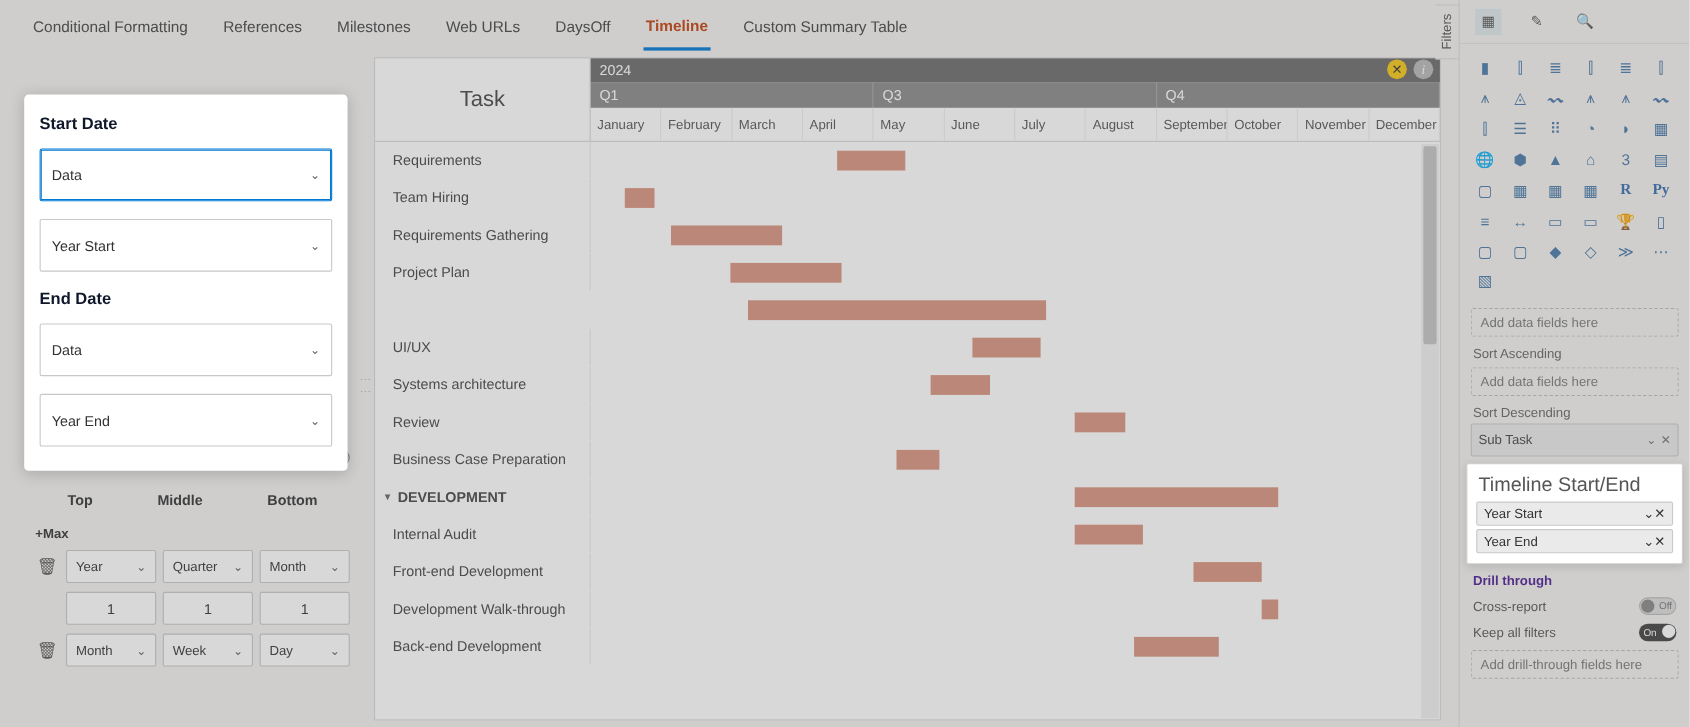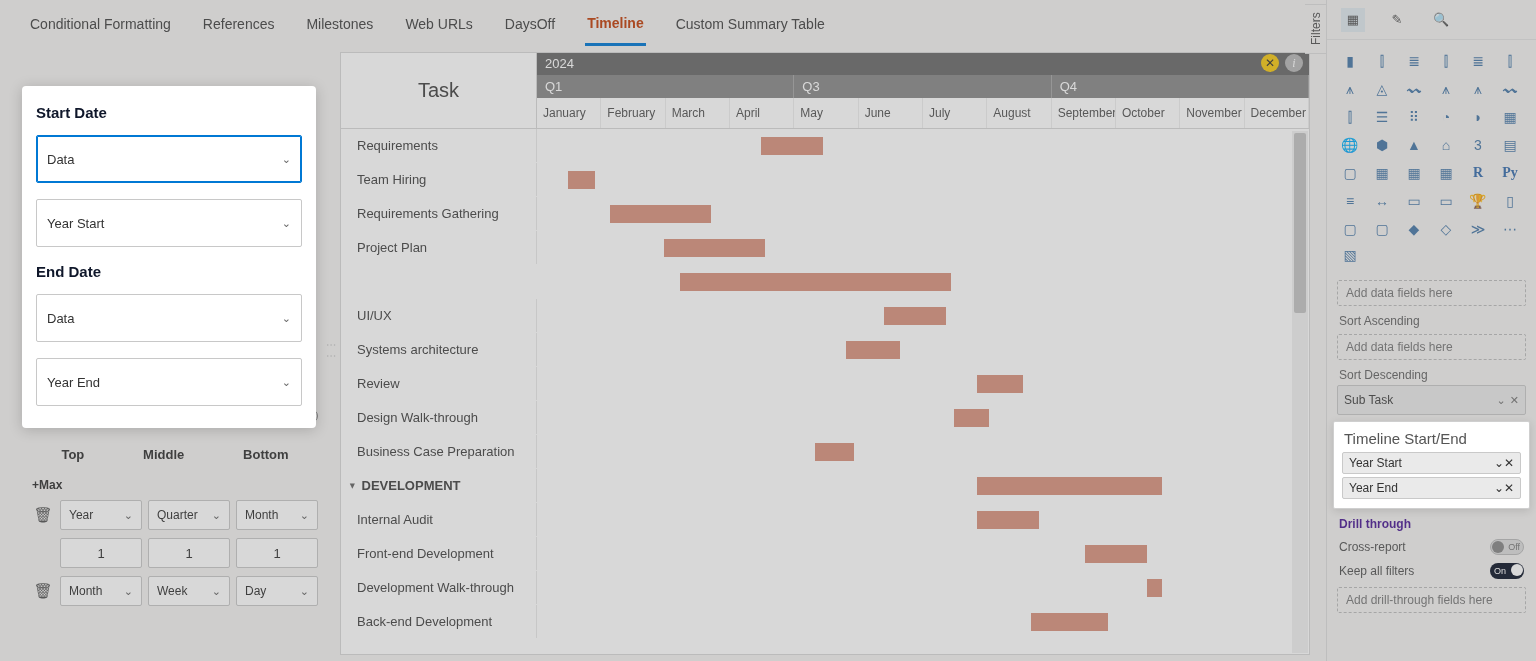--- a/index.html
+++ b/index.html
@@ -113,27 +113,27 @@
   .fieldwell{ margin:6px 10px; border:1px dashed #bdbdbd; border-radius:2px; height:26px; font-size:12px; color:#7a7a7a; display:flex;align-items:center; padding:0 8px;}
   .seclabel{ margin:8px 12px 2px; font-size:12px; color:#666;}
   .pill{ margin:3px 10px; height:22px; border:1px solid #c9c9c9; border-radius:2px; background:#eaeaea; font-size:12px; color:#444; display:flex;align-items:center; padding:14px 6px; justify-content:space-between;}
   .pill .pr{ display:flex; gap:4px; color:#777; font-size:11px;}
   .hlbox{
     margin:6px 6px; background:#fff; border:1px solid #cfcfcf; border-radius:2px;
     box-shadow:0 2px 8px rgba(0,0,0,.12);
     padding:6px 4px;
     position:relative; z-index:12;
   }
-  .hlbox .title{ font-size:15px; color:#555; padding:2px 6px;}
+  .hlbox .title{ font-size:18px; color:#555; padding:2px 6px;}
   .hlpill{ margin:3px 4px; height:22px; border:1px solid #c9c9c9; background:#eaeaea; border-radius:2px; font-size:12px; display:flex;align-items:center; justify-content:space-between; padding:0 6px;}
   .switchrow{ display:flex; justify-content:space-between; align-items:center; margin:8px 12px; font-size:12px; color:#555;}
   .sw{ width:34px; height:16px; border-radius:10px; position:relative; font-size:9px; color:#fff; display:flex; align-items:center; }
   .sw.off{ background:#ddd; border:1px solid #bbb; justify-content:flex-end; padding-right:3px; color:#777;}
   .sw.off::before{content:""; position:absolute; left:1px; top:1px; width:12px;height:12px;border-radius:50%;background:#888;}
-  .sw.on{ background:#0f172a; justify-content:flex-start; padding-left:4px;}
+  .sw.on{ background:#404040; justify-content:flex-start; padding-left:4px;}
   .sw.on::after{content:""; position:absolute; right:1px; top:1px; width:12px;height:12px;border-radius:50%;background:#fff;}
 
   .resizeHandle{ position:absolute; left:326px; top:340px; color:#bbb; font-size:10px; letter-spacing:1px; writing-mode:vertical-rl;}
 </style>
 </head>
 <body>
 
 <div class="tabs" id="tabbar">
     <div class="tab">Conditional Formatting</div>
     <div class="tab">References</div>
@@ -266,26 +266,20 @@
       <div class="grow">
         <div class="lbl">Systems architecture</div>
         <div class="bars">
           <div class="bar" style="left: 40%; width: 7%;"></div>
         </div>
       </div>
       <div class="grow">
         <div class="lbl">Review</div>
         <div class="bars">
           <div class="bar" style="left: 57%; width: 6%;"></div>
-        </div>
-      </div>
-      <div class="grow">
-        <div class="lbl">Design Walk-through</div>
-        <div class="bars">
-          <div class="bar" style="left: 54%; width: 4.5%;"></div>
         </div>
       </div>
       <div class="grow">
         <div class="lbl">Business Case Preparation</div>
         <div class="bars">
           <div class="bar" style="left: 36%; width: 5%;"></div>
         </div>
       </div>
       <div class="grow">
         <div class="lbl grp">DEVELOPMENT</div>

